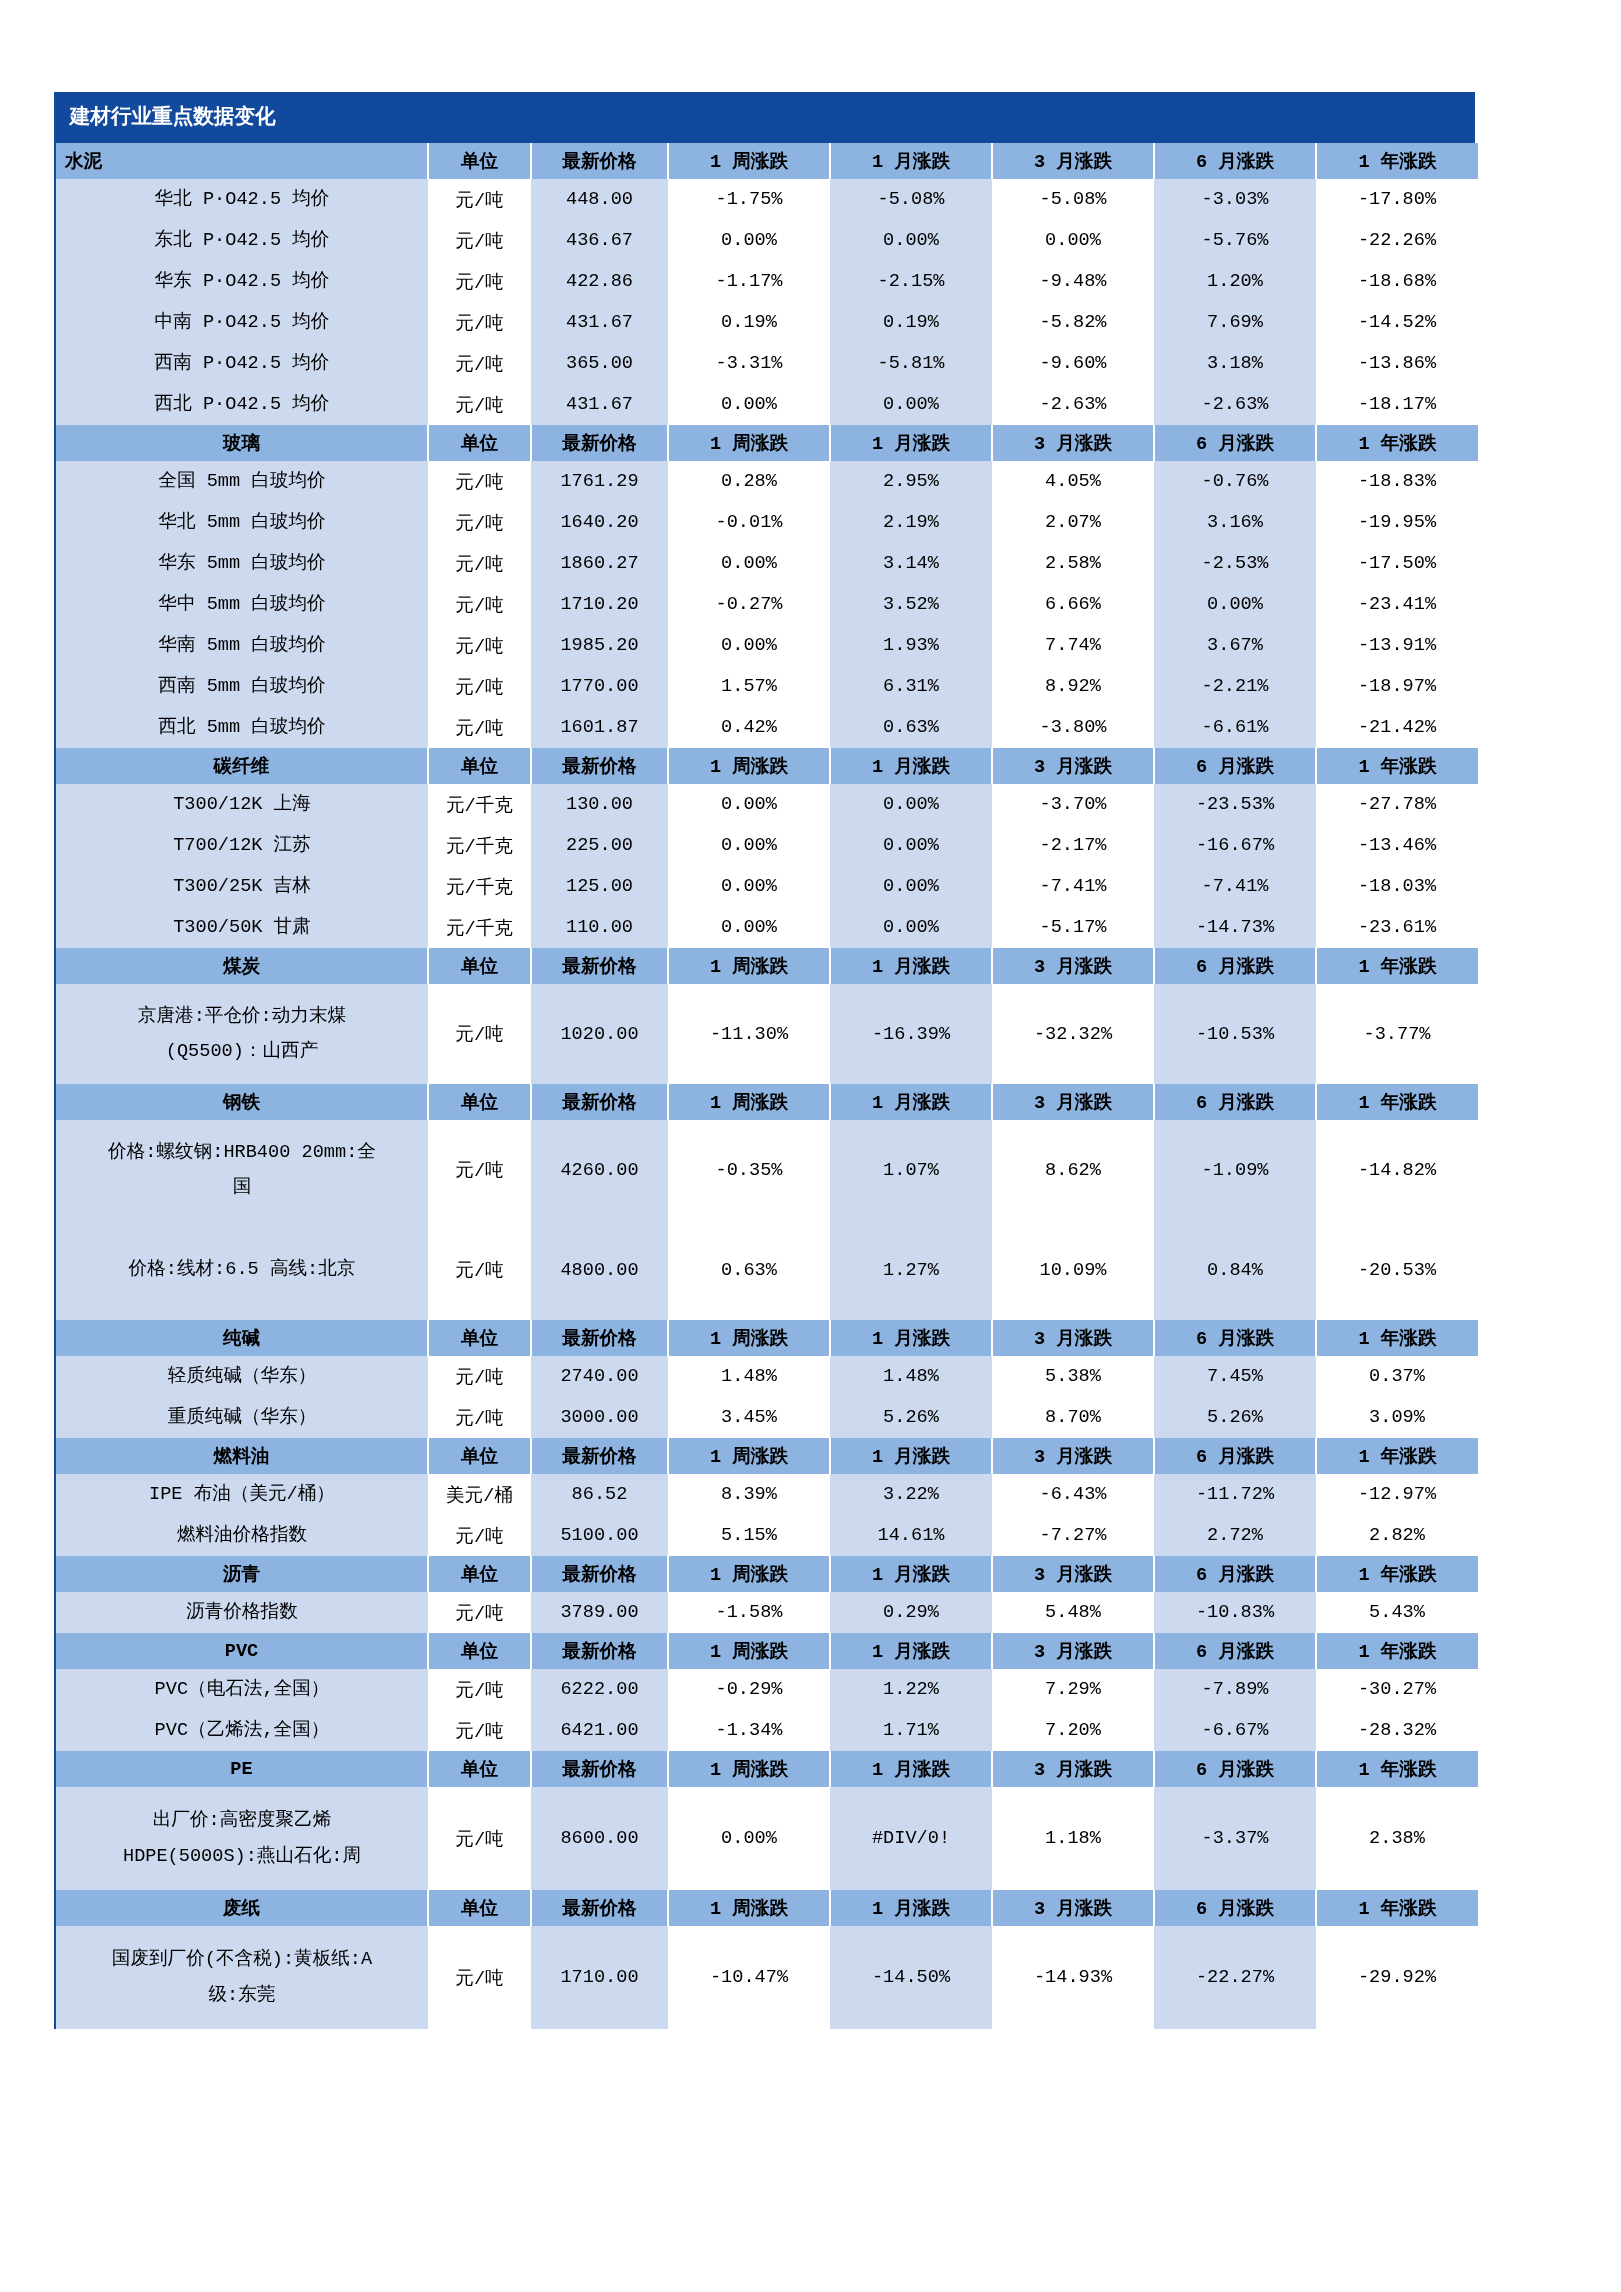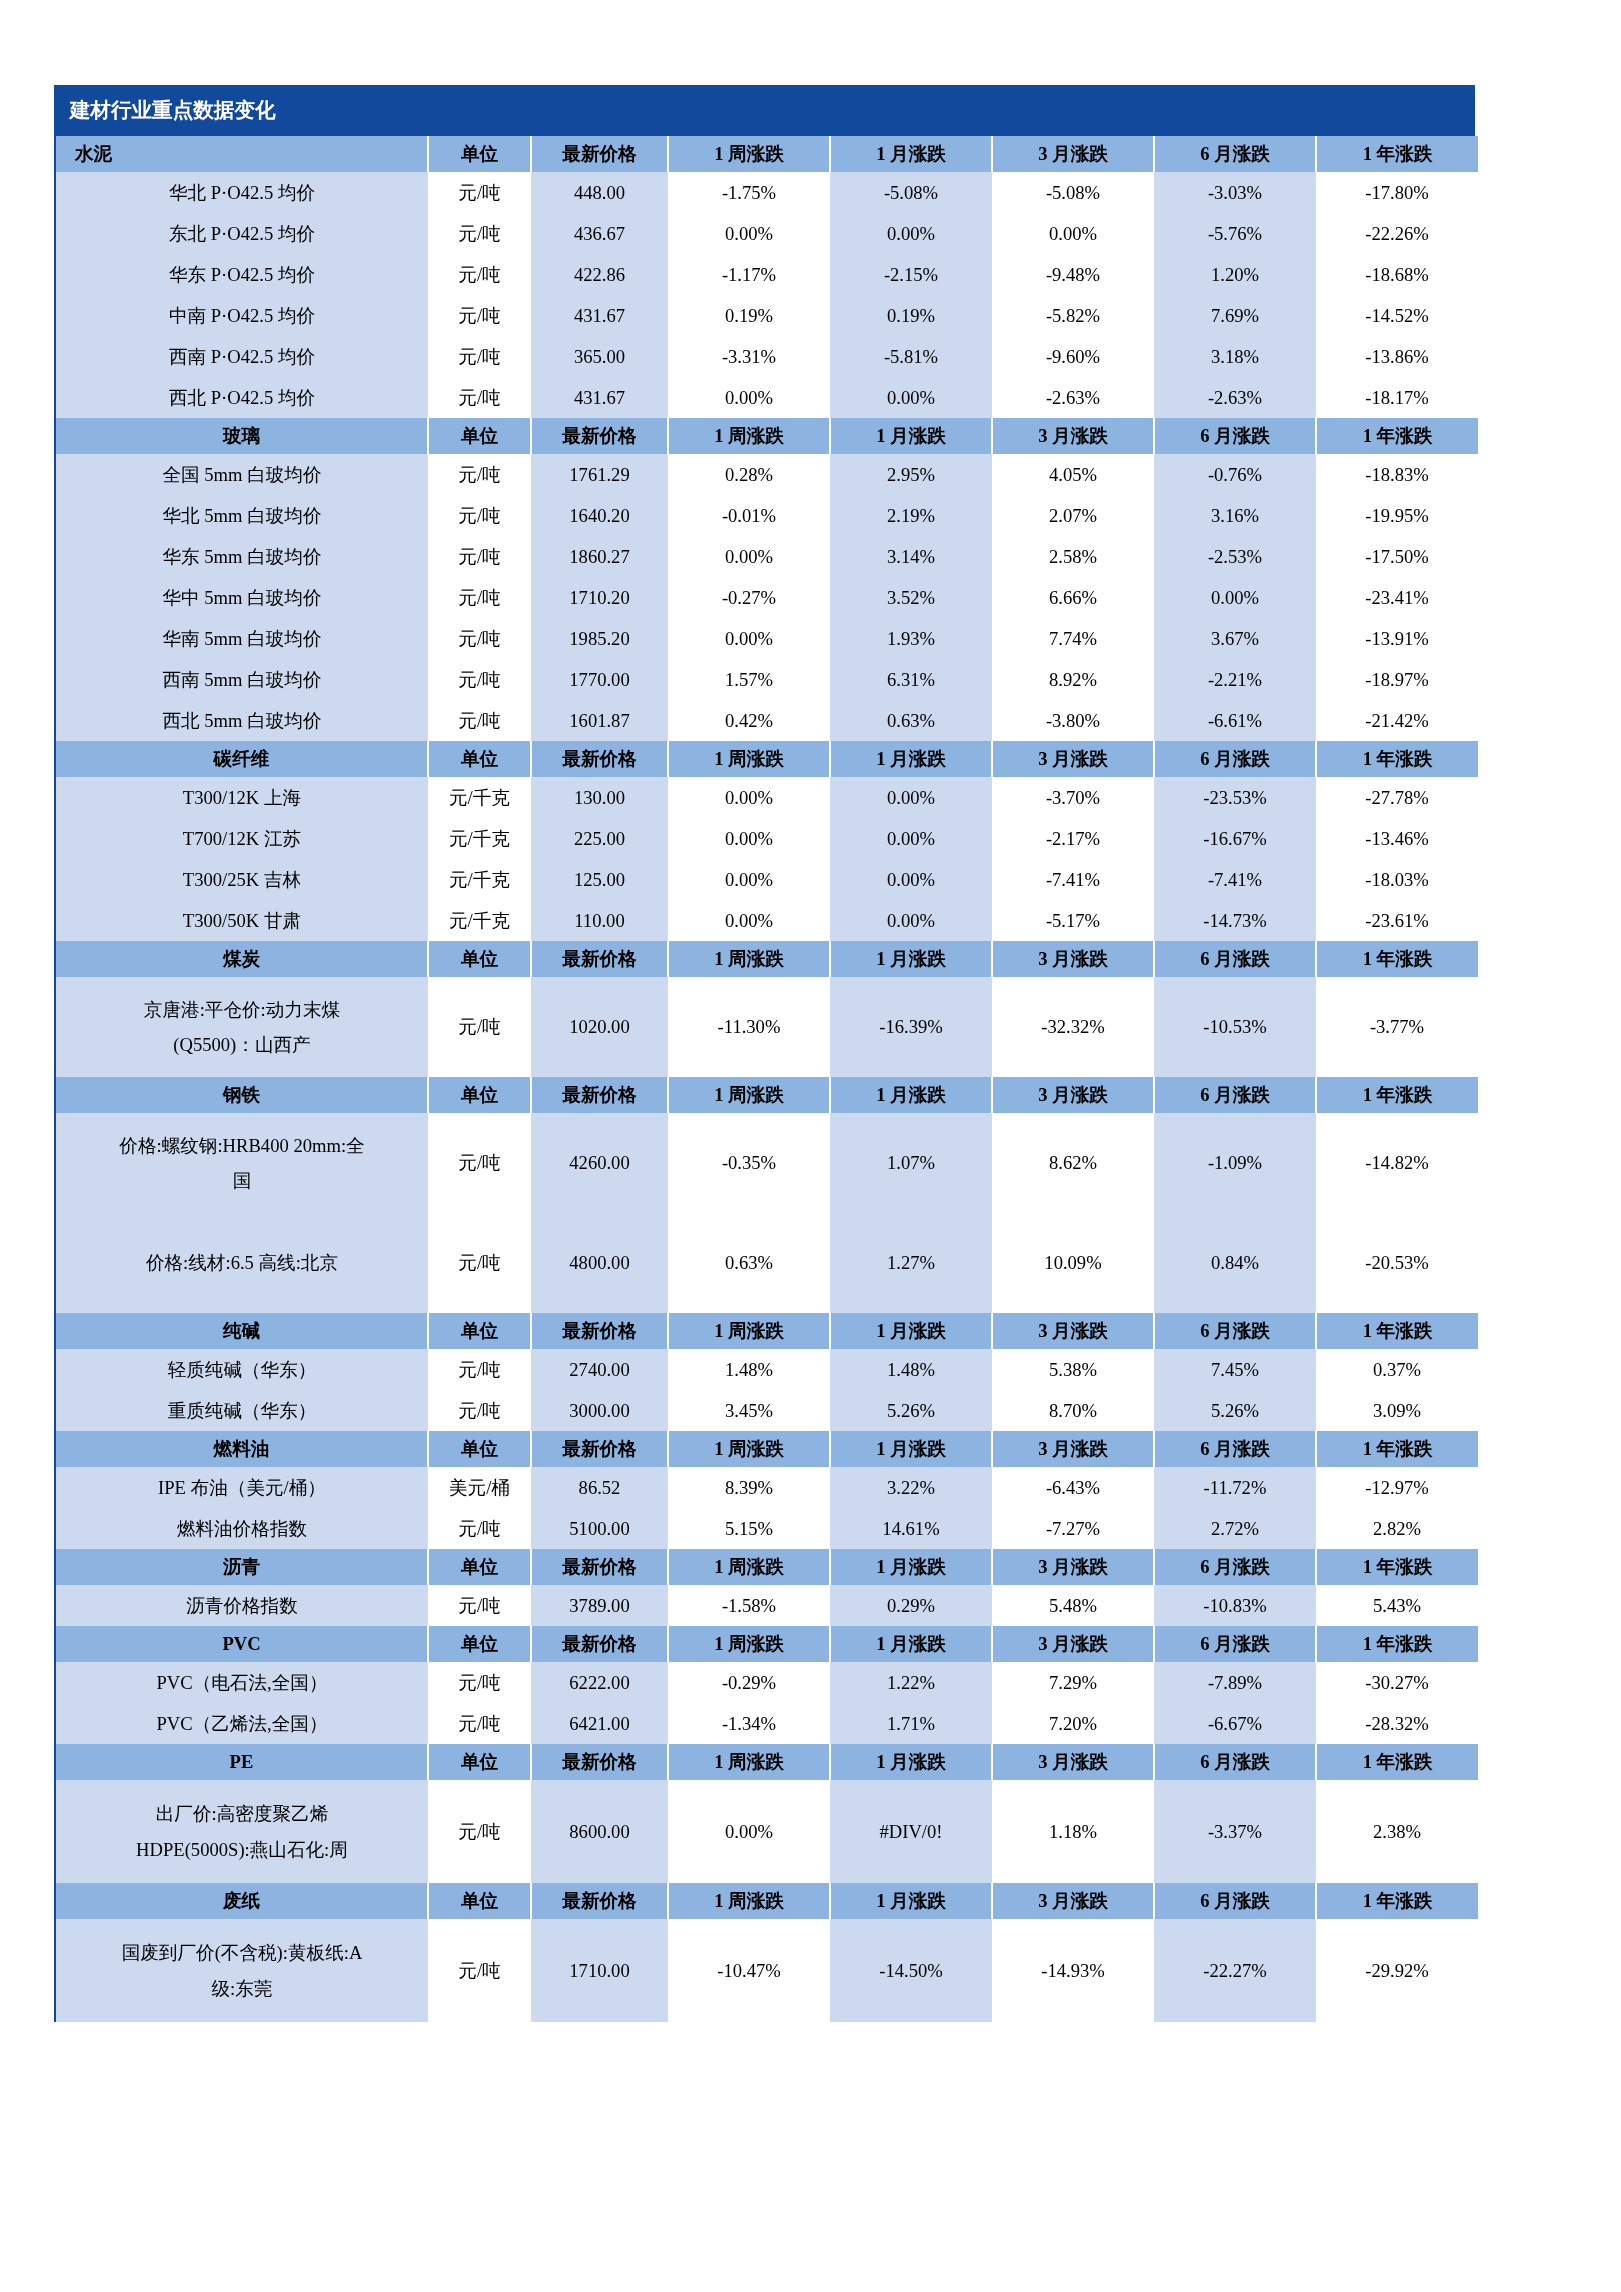--- a/index.html
+++ b/index.html
@@ -6,25 +6,26 @@
   .page {
     position:relative;
     width:1621px; height:2293px;
     background:#ffffff;
     font-family:"Liberation Serif", serif;
     color:#000000;
     overflow:hidden;
   }
   .table-wrap {
     position:absolute;
-    left:54px; top:85px;
+    left:54px; top:92px;
     width:1421px;
     border-left:2.9px solid var(--navy);
     border-right:2.9px solid var(--navy);
     box-sizing:border-box;
+    font-family:Liberation Mono, monospace;
   }
   .title-bar {
     background:var(--navy);
     color:#ffffff;
     font-weight:bold;
     font-size:20.6px;
     height:51px;
     line-height:51px;
     padding-left:13.7px;
   }
@@ -40,21 +41,21 @@
     font-size:18.6px;
     font-weight:normal;
     overflow:hidden;
   }
   tr.sec-h { background:var(--header-blue); height:36px; }
   tr.sec-h th {
     font-weight:bold;
     border-right:2px dashed rgba(255,255,255,0.95);
   }
   tr.sec-h th:last-child { border-right:none; }
-  tr.sec-h th.name-left { text-align:left; padding-left:19px; }
+  tr.sec-h th.name-left { text-align:left; padding-left:9px; }
   tr.data-r { height:41px; }
   tr.data-r.tall { height:100px; }
   tr.data-r.xtall { height:103px; }
   
   tr.data-r .c0 { background:var(--light-blue); }
   tr.data-r .c1 { background:#ffffff; }
   tr.data-r .c2 { background:var(--light-blue); }
   tr.data-r .c3 { background:#ffffff; }
   tr.data-r .c4 { background:var(--light-blue); }
   tr.data-r .c5 { background:#ffffff; }

